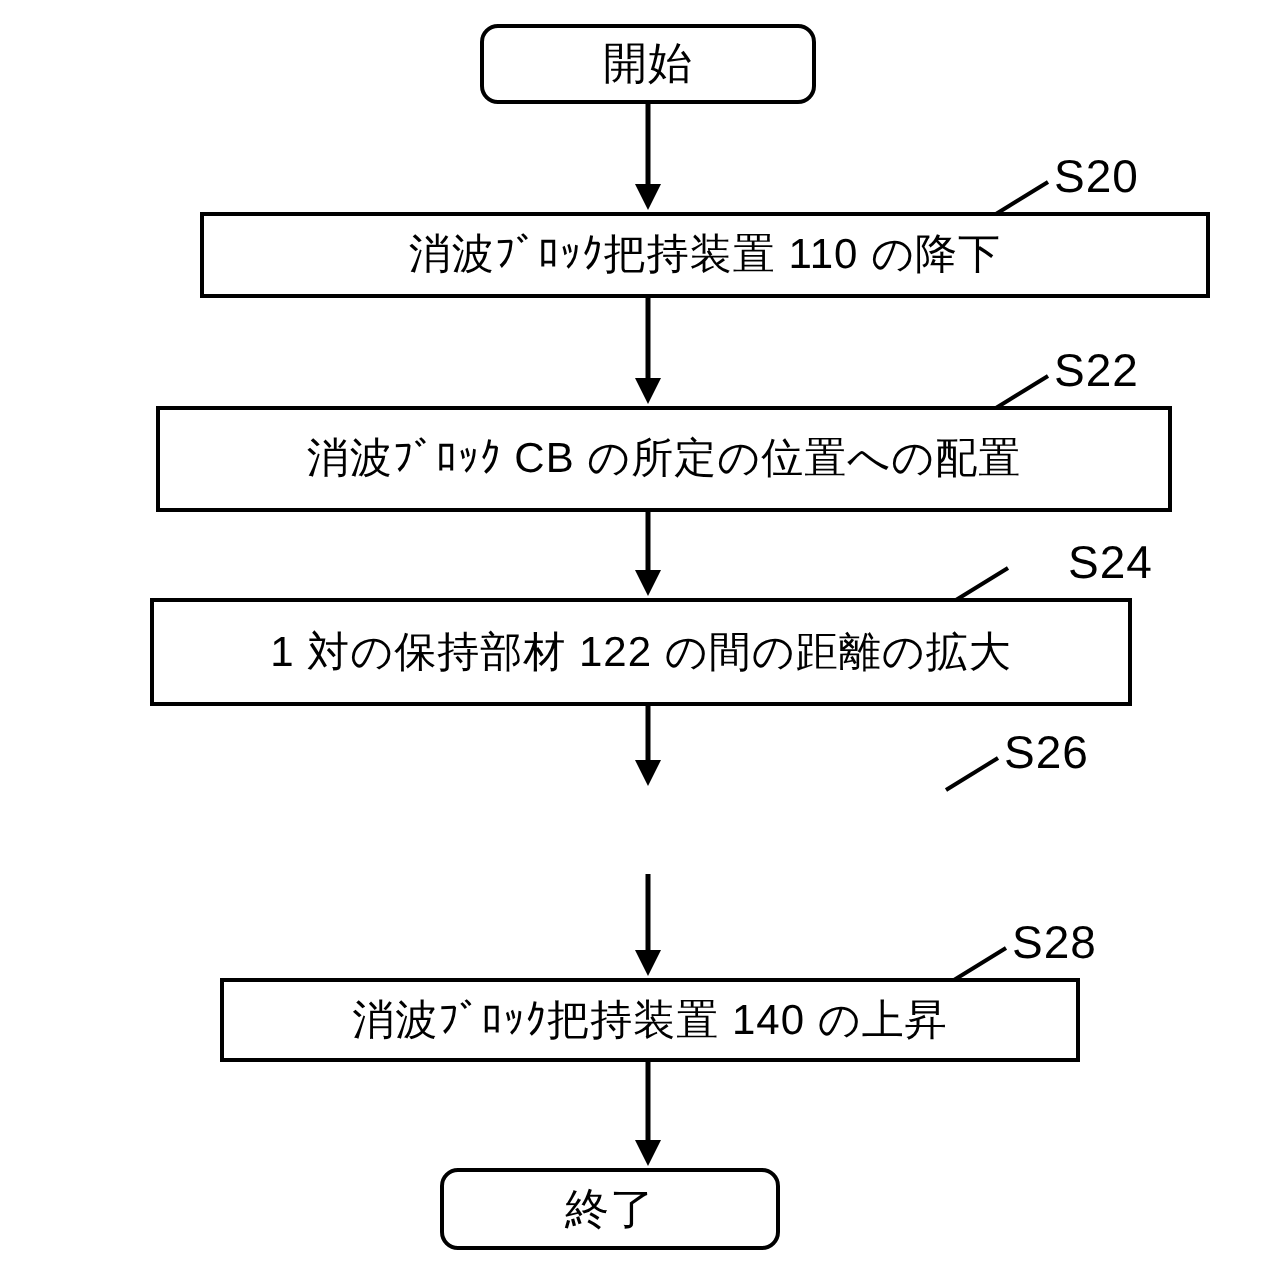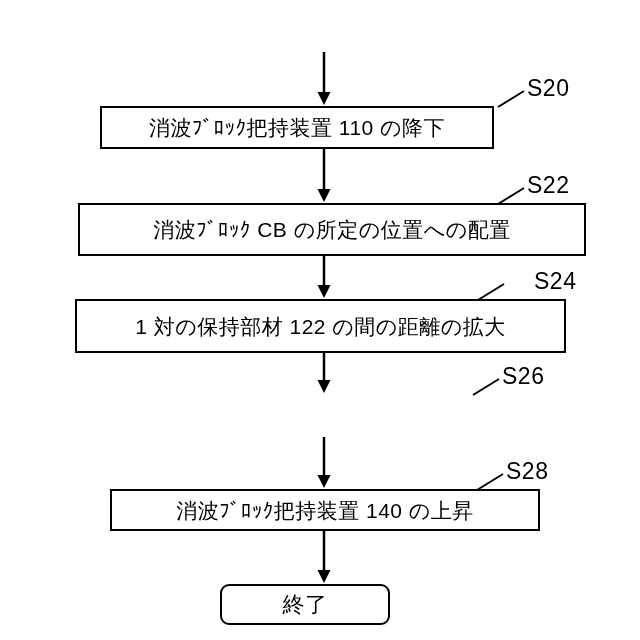--- a/index.html
+++ b/index.html
@@ -74,22 +74,25 @@
 
     <g stroke="#000000" stroke-width="2" fill="none">
       <line x1="498" y1="107" x2="524" y2="91"></line>
       <line x1="498" y1="204" x2="524" y2="188"></line>
       <line x1="478" y1="300" x2="504" y2="284"></line>
       <line x1="473" y1="395" x2="499" y2="379"></line>
       <line x1="477" y1="490" x2="503" y2="474"></line>
     </g>
   </svg>
 
+  <div class="node terminal" style="left:240px; top:12px; width:168px; height:40px">
+    <span>開始</span>
+  </div>
 
-  <div class="node step" style="left:100px; top:106px; width:394px; height:43px">
+  <div class="node step" style="left:100px; top:106px; width:505px; height:43px">
     <span class="node-text">消波ﾌﾞﾛｯｸ把持装置 110 の降下</span>
   </div>
   <div class="step-id" style="left:527px; top:77px">S20</div>
 
   <div class="node step" style="left:78px; top:203px; width:508px; height:53px">
     <span class="node-text">消波ﾌﾞﾛｯｸ CB の所定の位置への配置</span>
   </div>
   <div class="step-id" style="left:527px; top:174px">S22</div>
 
   <div class="node step" style="left:75px; top:299px; width:491px; height:54px">

